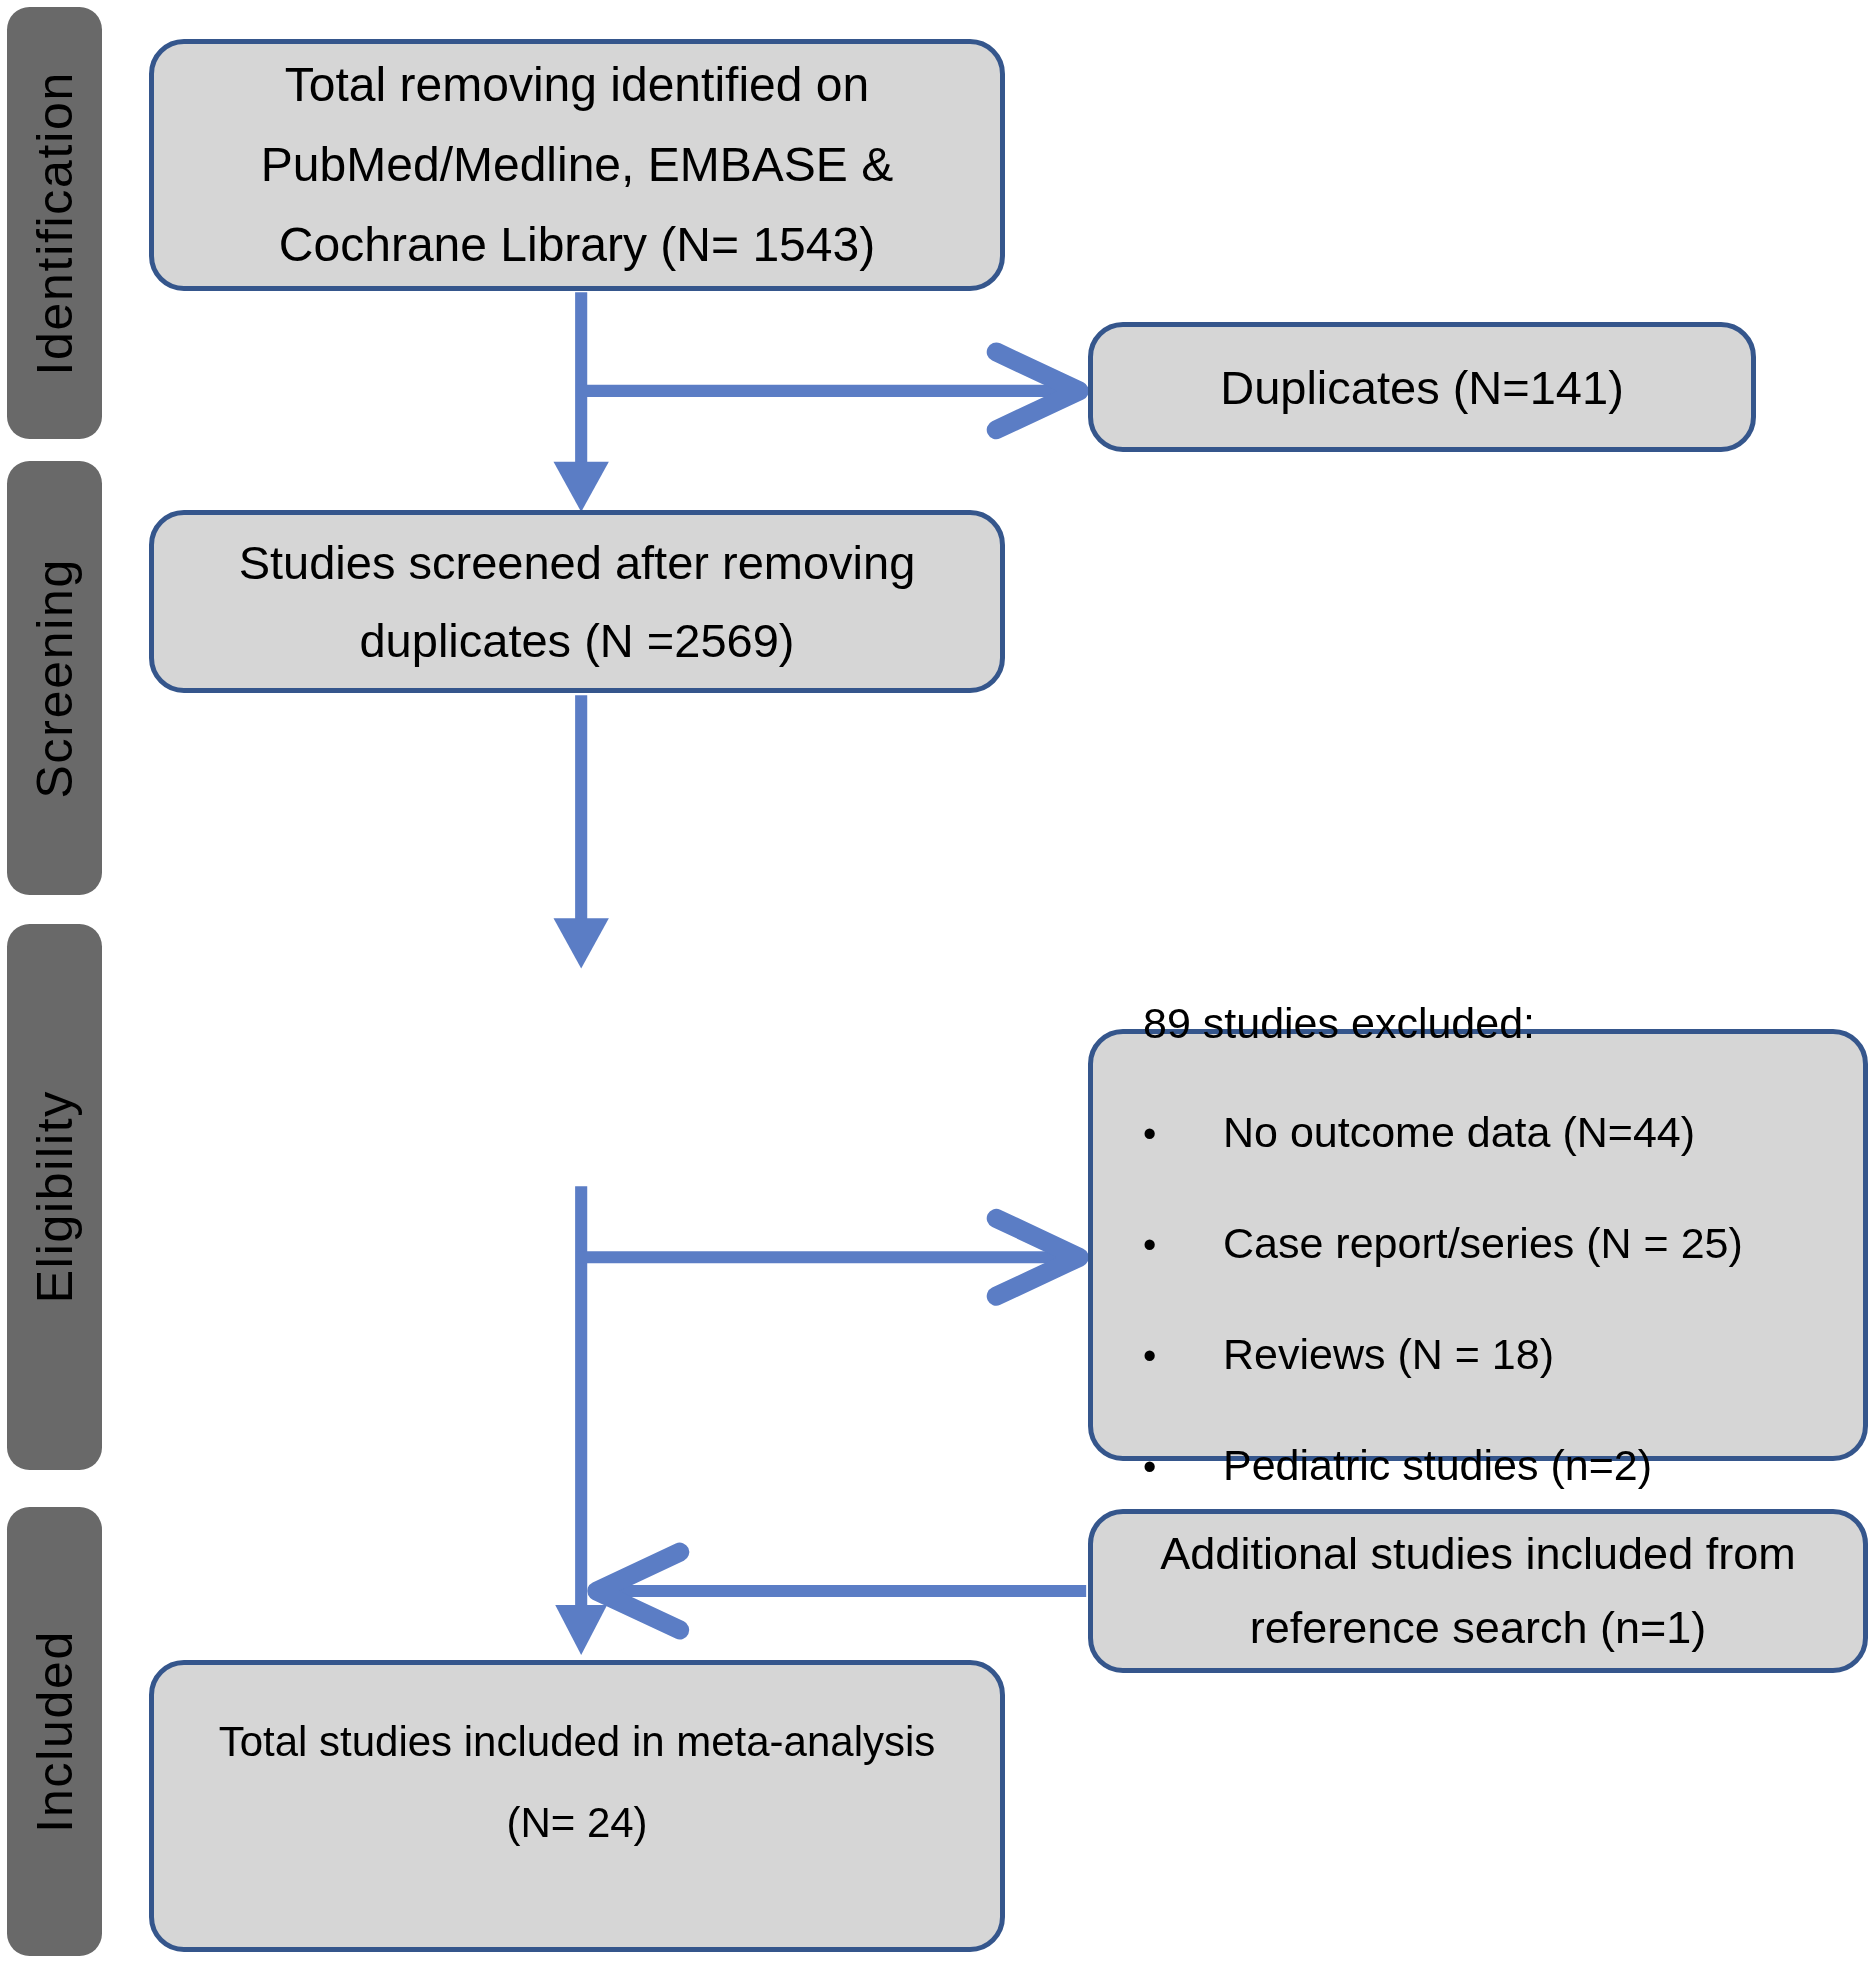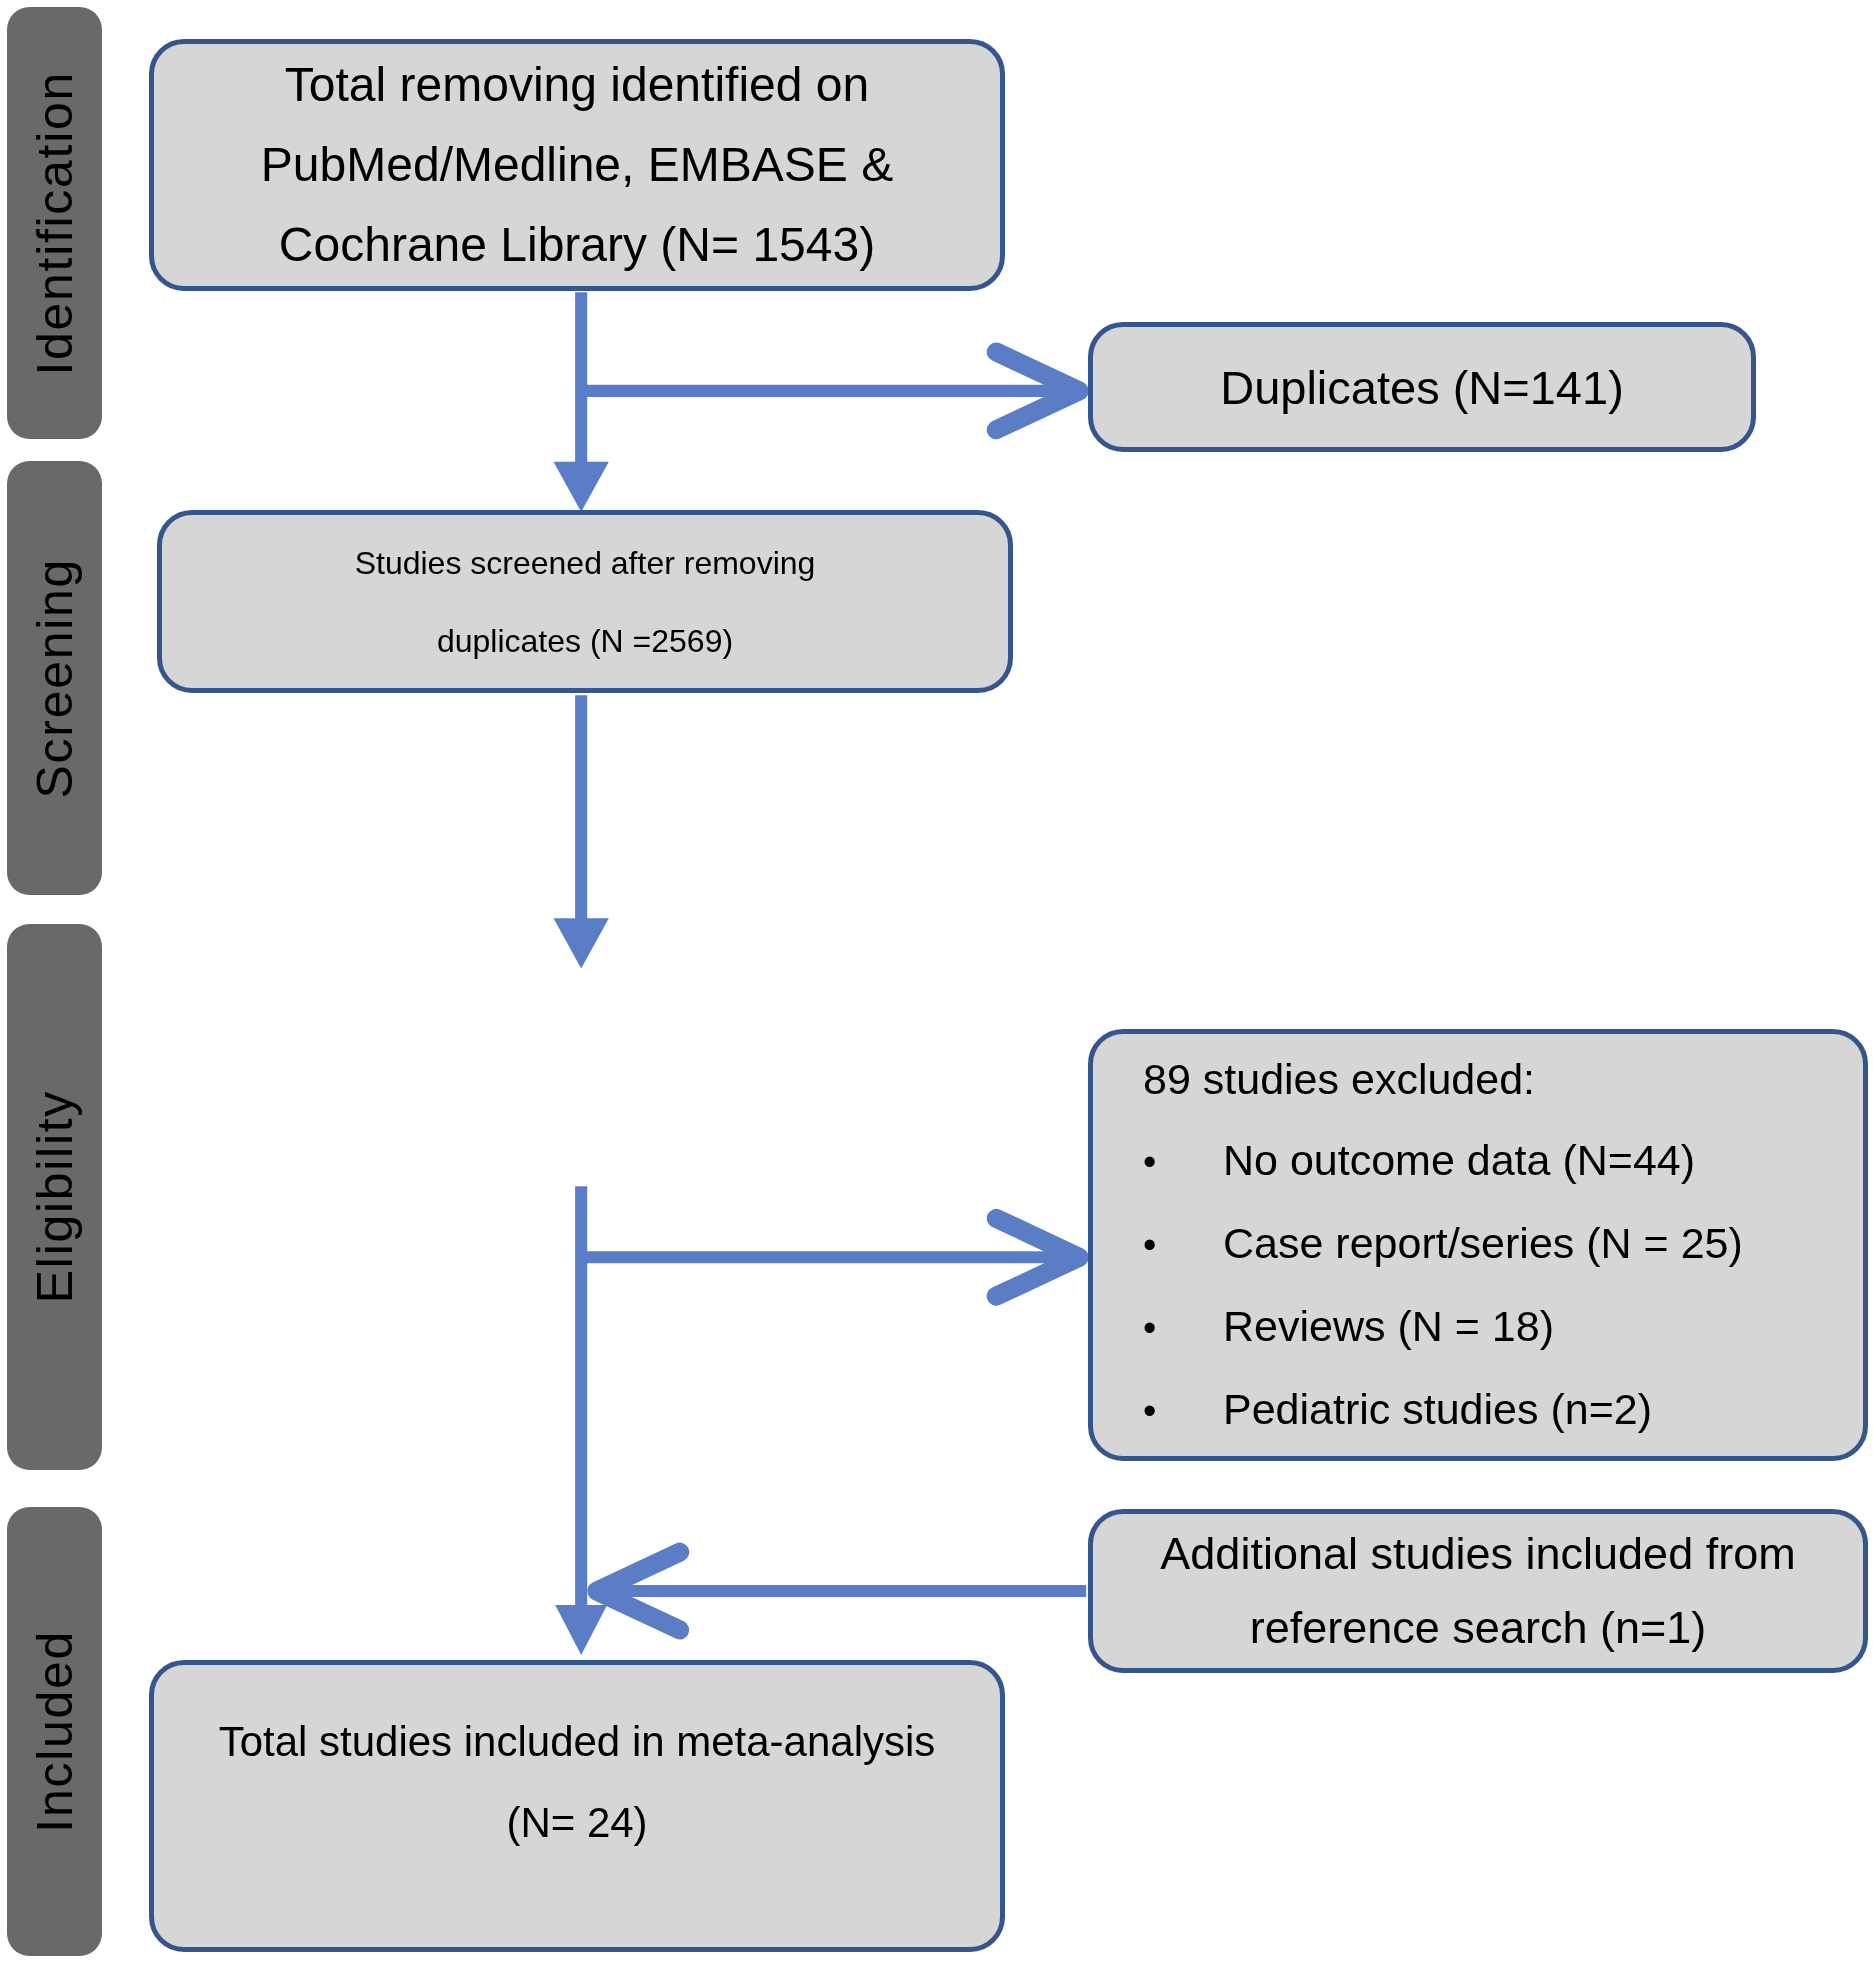--- a/index.html
+++ b/index.html
@@ -43,27 +43,28 @@
     box-sizing:border-box;
     display:flex;flex-direction:column;
     align-items:center;justify-content:center;
     text-align:center;
     color:#000;
   }
   .flowbox .line{white-space:nowrap;}
 
   #box-identified{left:149px;top:39px;width:856px;height:252px;font-size:48px;line-height:80px;}
   #box-duplicates{left:1088px;top:322px;width:668px;height:130px;font-size:47px;}
-  #box-screened{left:157px;top:510px;width:856px;height:183px;font-size:32px;line-height:78px;}
+  #box-screened{left:149px;top:510px;width:856px;height:183px;font-size:47px;line-height:78px;}
   #box-fulltext{left:149px;top:973px;width:856px;height:212px;font-size:41px;line-height:74px;}
   #box-excluded{
     left:1088px;top:1029px;width:780px;height:432px;
     font-size:43px;line-height:81px;
     align-items:flex-start;text-align:left;
     padding:0 26px 0 50px;
+    gap:28px;
   }
   #box-additional{left:1088px;top:1509px;width:780px;height:164px;font-size:45px;line-height:74px;}
   #box-included-total{left:149px;top:1660px;width:856px;height:292px;font-size:42px;line-height:81px;padding-bottom:48px;}
 
   .excluded-item{display:flex;align-items:baseline;}
   .bullet{width:80px;flex:0 0 80px;font-size:38px;}
 
   
   #arrows{position:absolute;left:0;top:0;pointer-events:none;}
   .arrow-line{stroke:var(--arrow);stroke-width:14;fill:none;}

